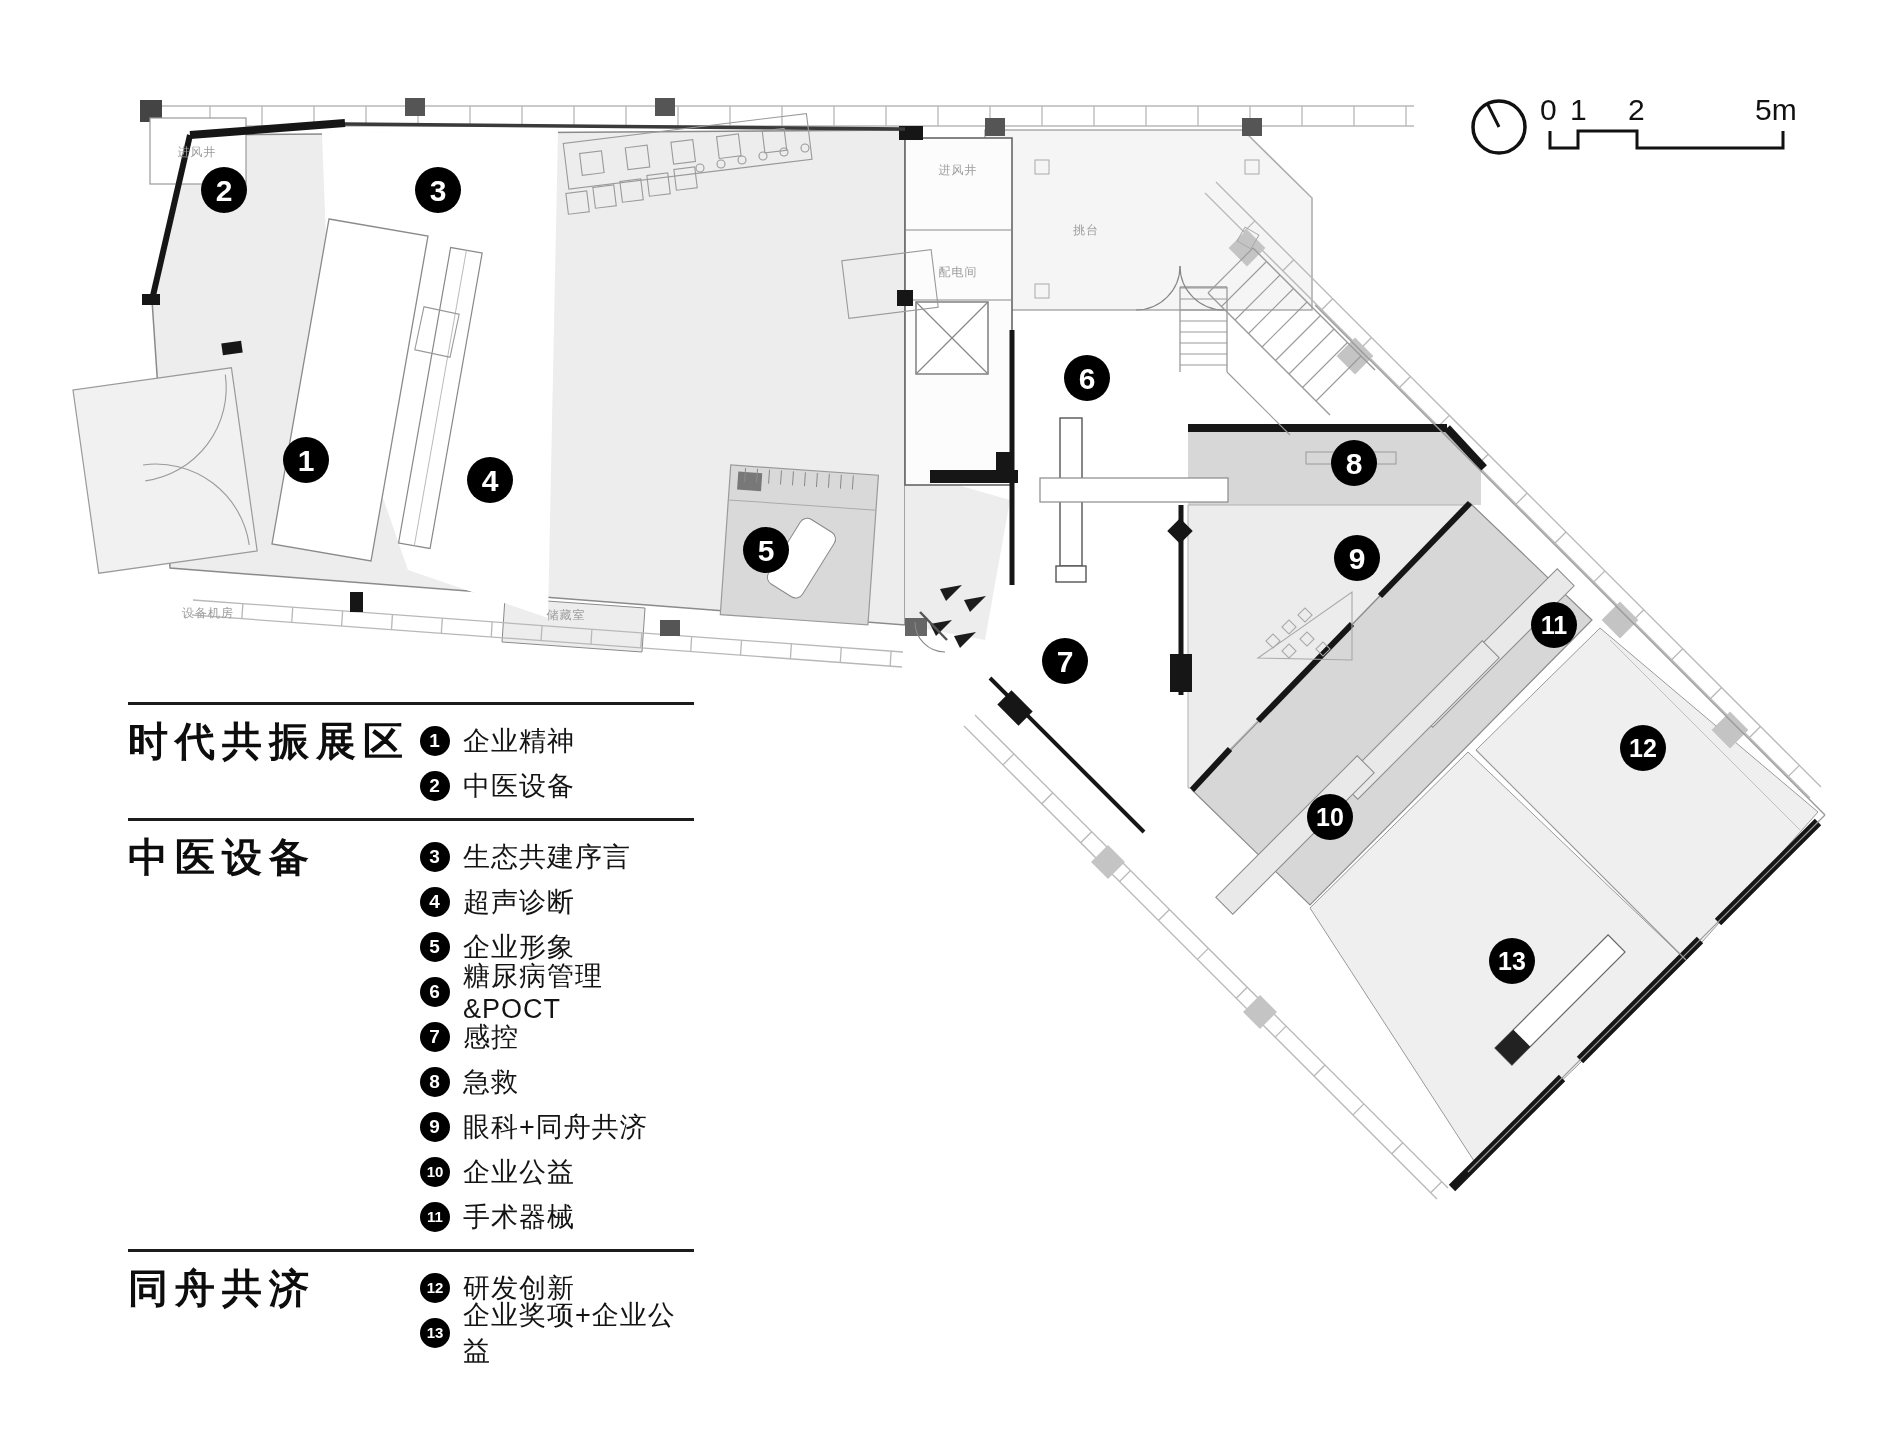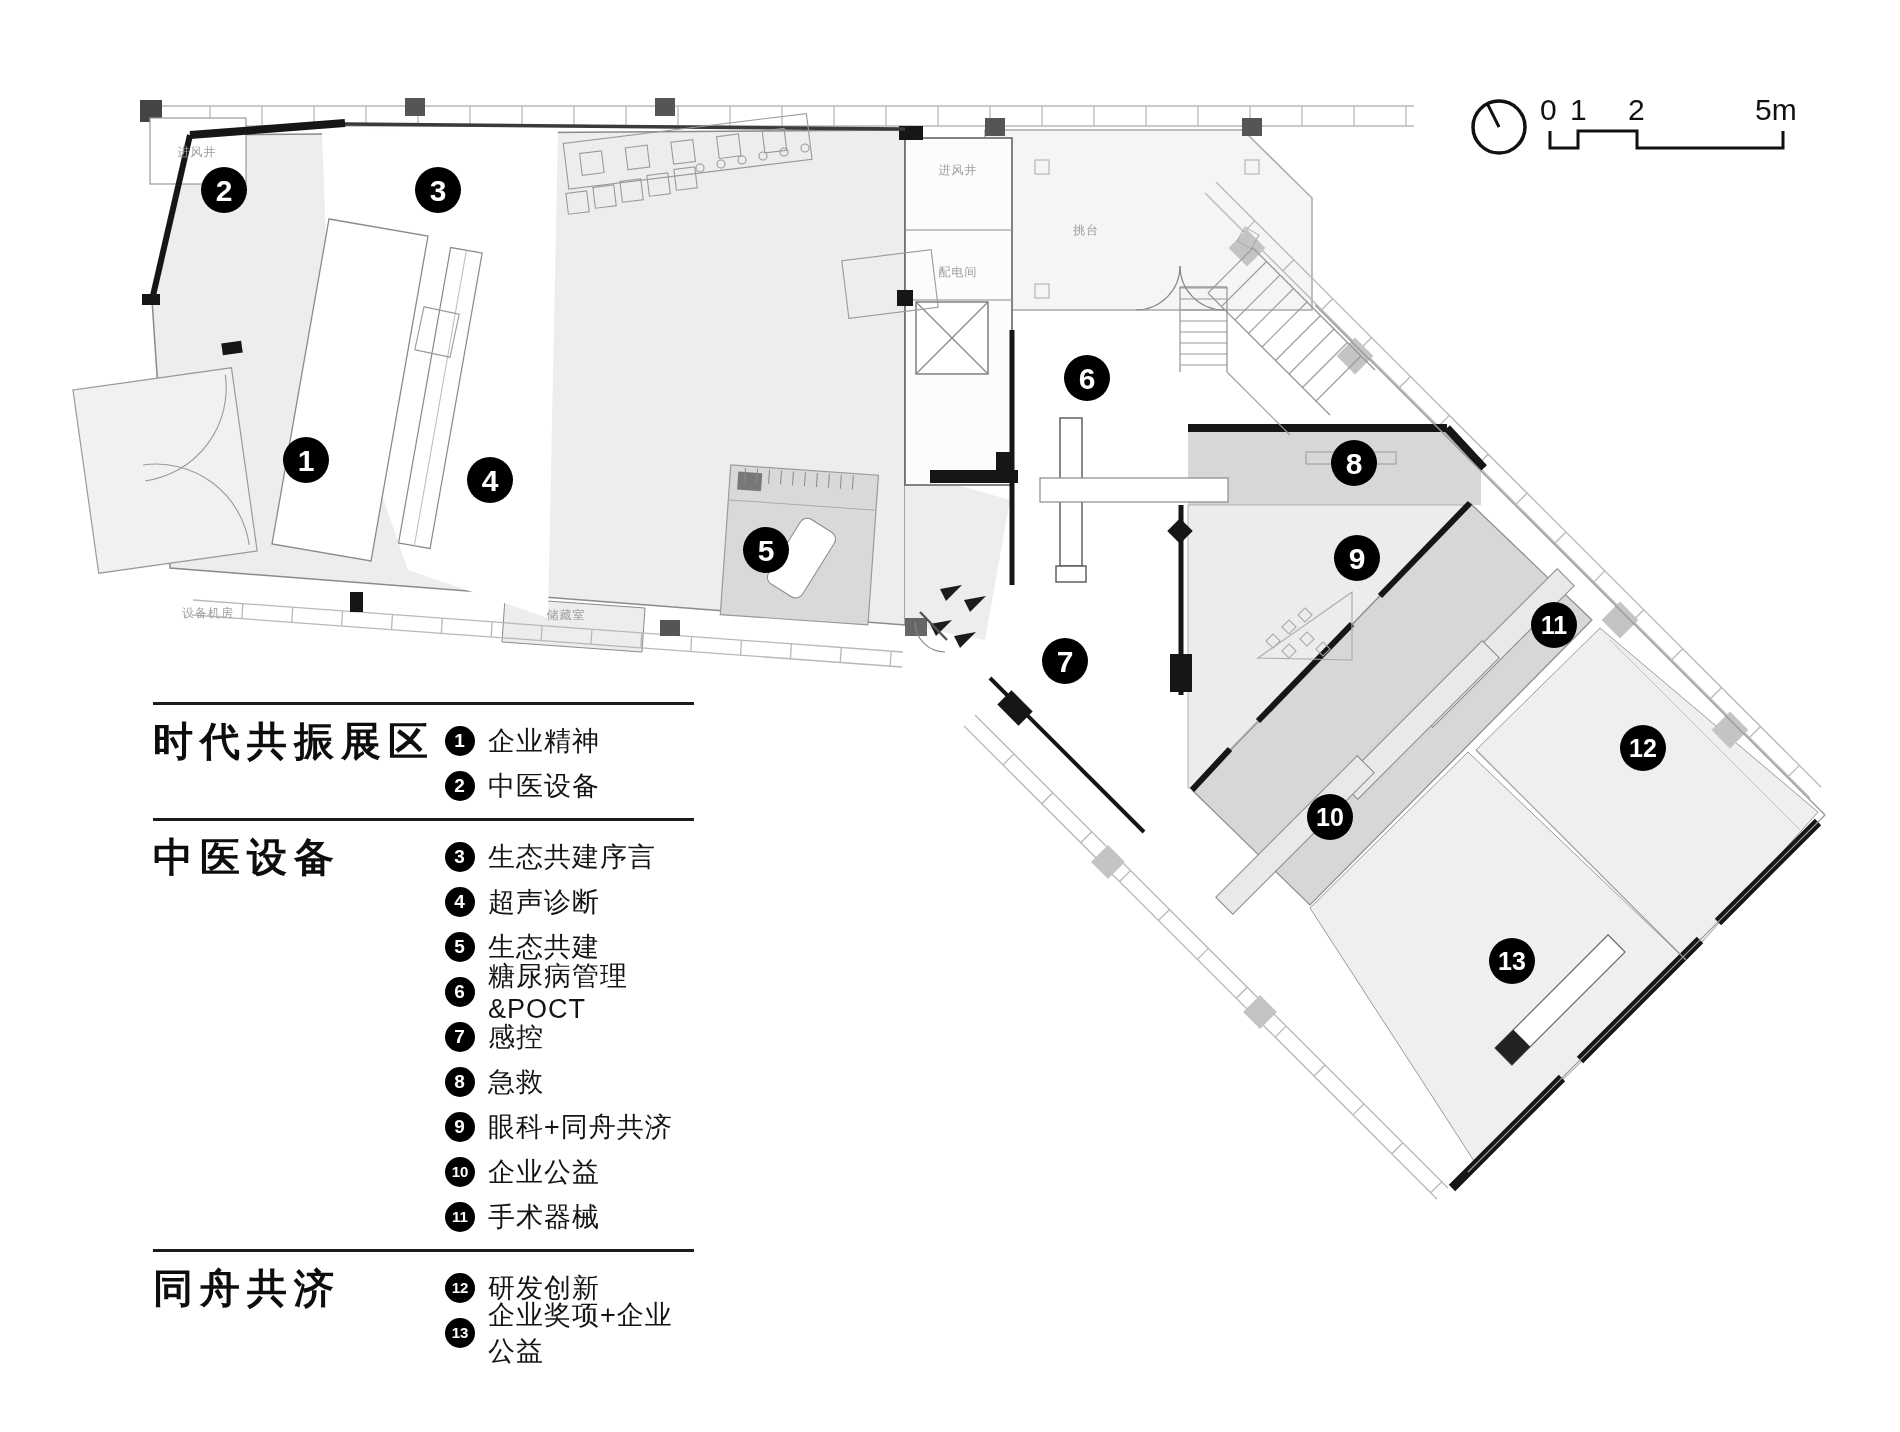--- a/index.html
+++ b/index.html
@@ -1,21 +1,21 @@
 <!DOCTYPE html>
 <html><head>
 <meta charset="utf-8">
 <style>
   html,body{margin:0;padding:0;background:#fff;}
   .canvas{position:relative;width:1900px;height:1432px;background:#fff;overflow:hidden;
           font-family:"Liberation Sans","DejaVu Sans",sans-serif;}
   .plan-svg{position:absolute;left:0;top:0;}
   
   .legend{position:absolute;left:128px;top:702px;width:566px;color:#111;}
-  .legend-section{border-top:3px solid #1c1c1c;padding:13px 0 10px 0;margin-left:25px;}
+  .legend-section{border-top:3px solid #1c1c1c;padding:13px 0 10px 0;}
   .sec-body{display:flex;align-items:flex-start;}
   .sec-title{width:292px;font-size:40px;font-weight:700;letter-spacing:7px;line-height:46px;color:#0d0d0d;}
   .sec-items{flex:1;}
   .legend-item{display:flex;align-items:center;height:45px;font-size:27px;letter-spacing:1px;color:#141414;}
   .bullet{flex:none;width:30px;height:30px;border-radius:50%;background:#000;color:#fff;
           display:flex;align-items:center;justify-content:center;font-weight:700;margin-right:13px;}
   .bullet.d1{font-size:19px;}
   .bullet.d2{font-size:15px;letter-spacing:0;}
   
   text.room-label{fill:#9d9d9d;font-size:12px;letter-spacing:1px;}
@@ -426,21 +426,21 @@
             <div class="legend-item">
               <span class="bullet d1">3</span>
               <span>生态共建序言</span>
             </div>
             <div class="legend-item">
               <span class="bullet d1">4</span>
               <span>超声诊断</span>
             </div>
             <div class="legend-item">
               <span class="bullet d1">5</span>
-              <span>生态共建</span>
+              <span>企业形象</span>
             </div>
             <div class="legend-item">
               <span class="bullet d1">6</span>
               <span>糖尿病管理&amp;POCT</span>
             </div>
             <div class="legend-item">
               <span class="bullet d1">7</span>
               <span>感控</span>
             </div>
             <div class="legend-item">

